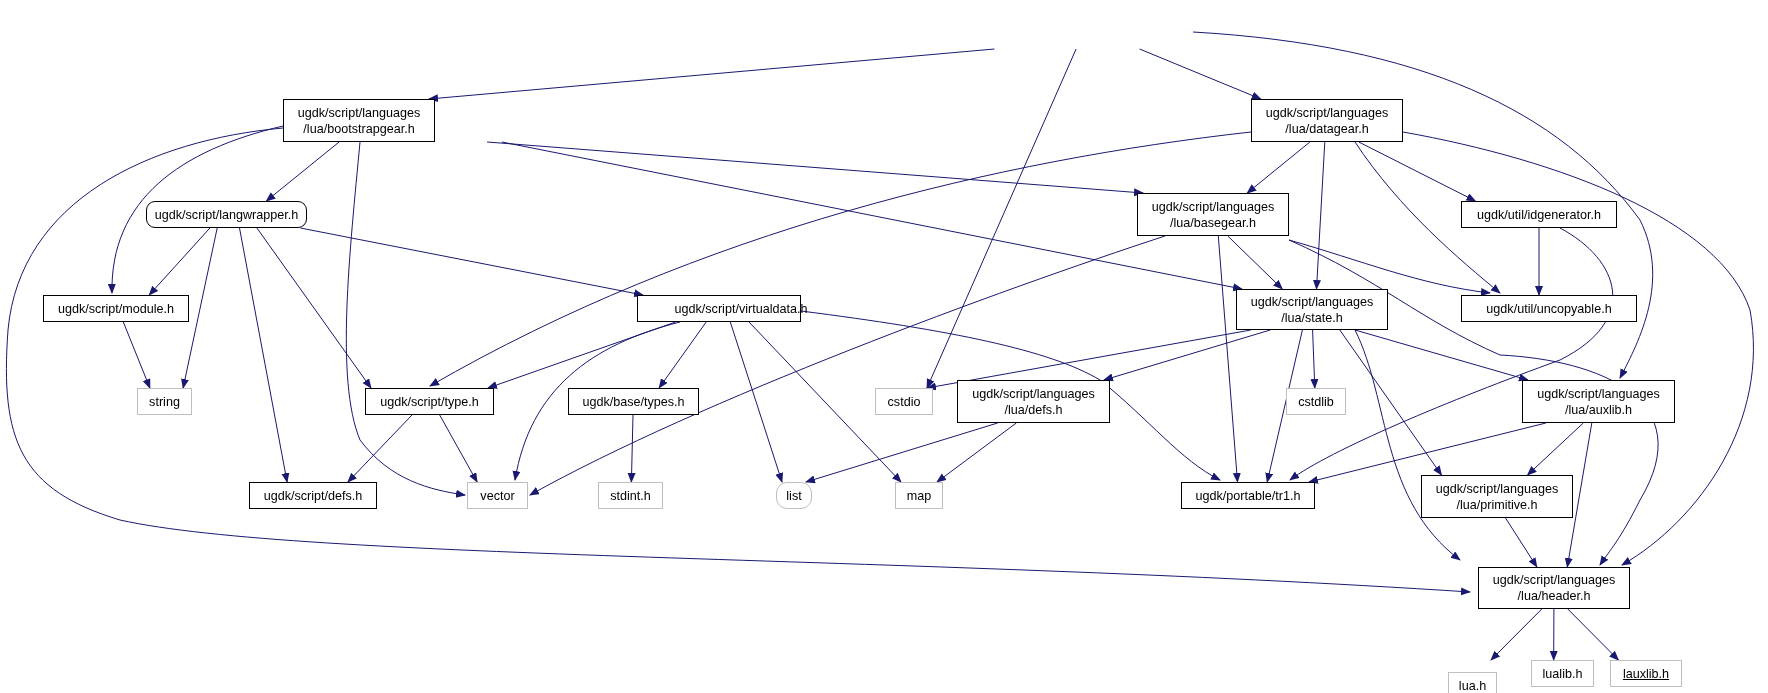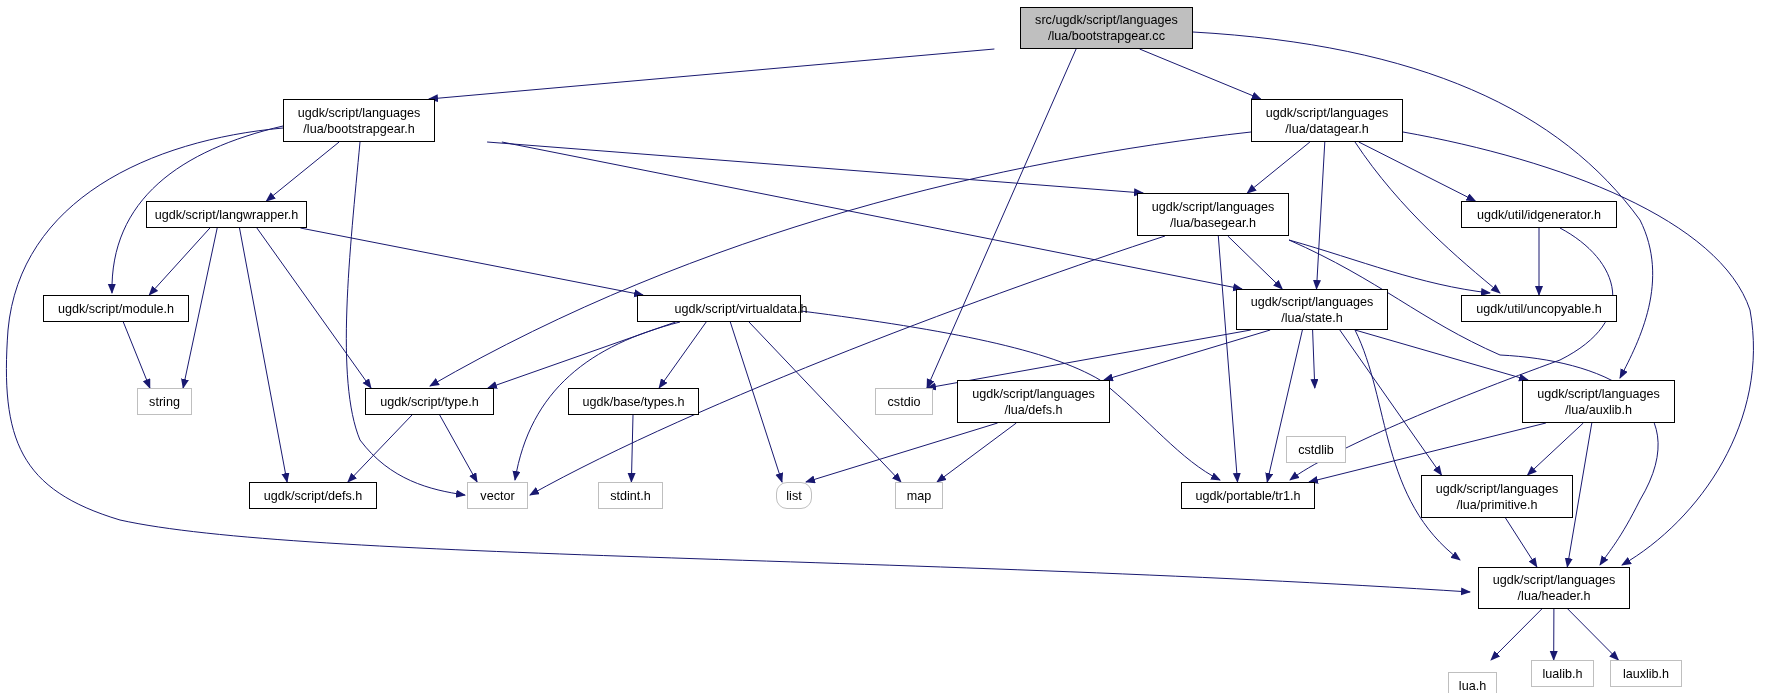--- a/index.html
+++ b/index.html
@@ -76,50 +76,48 @@
         <path d="M1545.9,423.0 L1309.0,482.0" fill="none" stroke="#191970" stroke-width="1" marker-end="url(#arrow)"></path>
         <path d="M1583.3,423.0 L1527.5,475.0" fill="none" stroke="#191970" stroke-width="1" marker-end="url(#arrow)"></path>
         <path d="M1591.8,423.0 L1567.3,567.0" fill="none" stroke="#191970" stroke-width="1" marker-end="url(#arrow)"></path>
         <path d="M1505.5,518.0 L1536.9,567.0" fill="none" stroke="#191970" stroke-width="1" marker-end="url(#arrow)"></path>
         <path d="M1541.8,609.0 L1491.0,660.0" fill="none" stroke="#191970" stroke-width="1" marker-end="url(#arrow)"></path>
         <path d="M1553.9,609.0 L1553.7,660.0" fill="none" stroke="#191970" stroke-width="1" marker-end="url(#arrow)"></path>
         <path d="M1567.8,609.0 L1618.4,660.0" fill="none" stroke="#191970" stroke-width="1" marker-end="url(#arrow)"></path>
       </g>
   </svg>
 
-  <div class="node root" style="left: 1020px; top: 7px; width: 173px; height: 42px;"><span class="lbl">src/ugdk/script/languages
-/lua/bootstrapgear.cc</span></div>
   <div class="node" style="left: 283px; top: 99px; width: 152px; height: 43px;"><span class="lbl">ugdk/script/languages
 /lua/bootstrapgear.h</span></div>
   <div class="node" style="left: 1251px; top: 99px; width: 152px; height: 43px;"><span class="lbl">ugdk/script/languages
 /lua/datagear.h</span></div>
-  <div class="node" style="left: 146px; top: 201px; width: 161px; height: 27px;"><span class="lbl">ugdk/script/langwrapper.h</span></div>
+  <div class="node" style="left: 146px; top: 201px; width: 161px; height: 27px; border-radius: 9px;"><span class="lbl">ugdk/script/langwrapper.h</span></div>
   <div class="node" style="left: 1137px; top: 193px; width: 152px; height: 43px;"><span class="lbl">ugdk/script/languages
 /lua/basegear.h</span></div>
   <div class="node" style="left: 1461px; top: 201px; width: 156px; height: 27px;"><span class="lbl">ugdk/util/idgenerator.h</span></div>
   <div class="node" style="left: 43px; top: 295px; width: 146px; height: 27px;"><span class="lbl">ugdk/script/module.h</span></div>
   <div class="node" style="left: 637px; top: 295px; width: 164px; height: 27px; padding-left: 44px;"><span class="lbl">ugdk/script/virtualdata.h</span></div>
   <div class="node" style="left: 1236px; top: 289px; width: 152px; height: 41px;"><span class="lbl">ugdk/script/languages
 /lua/state.h</span></div>
-  <div class="node" style="left: 1461px; top: 295px; width: 156px; height: 27px;"><span class="lbl">ugdk/util/uncopyable.h</span></div>
+  <div class="node" style="left: 1461px; top: 295px; width: 176px; height: 27px;"><span class="lbl">ugdk/util/uncopyable.h</span></div>
   <div class="node sys" style="left: 137px; top: 388px; width: 55px; height: 27px;"><span class="lbl">string</span></div>
   <div class="node" style="left: 365px; top: 388px; width: 129px; height: 27px;"><span class="lbl">ugdk/script/type.h</span></div>
   <div class="node" style="left: 568px; top: 388px; width: 131px; height: 27px;"><span class="lbl">ugdk/base/types.h</span></div>
   <div class="node sys" style="left: 875px; top: 388px; width: 58px; height: 27px;"><span class="lbl">cstdio</span></div>
   <div class="node" style="left: 957px; top: 380px; width: 153px; height: 43px;"><span class="lbl">ugdk/script/languages
 /lua/defs.h</span></div>
-  <div class="node sys" style="left: 1286px; top: 388px; width: 60px; height: 27px; margin-top: 48px;"><span class="lbl">cstdlib</span></div>
+  <div class="node sys" style="left: 1286px; top: 388px; width: 60px; height: 27px;"><span class="lbl">cstdlib</span></div>
   <div class="node" style="left: 1522px; top: 380px; width: 153px; height: 43px;"><span class="lbl">ugdk/script/languages
 /lua/auxlib.h</span></div>
   <div class="node" style="left: 249px; top: 482px; width: 128px; height: 27px;"><span class="lbl">ugdk/script/defs.h</span></div>
   <div class="node sys" style="left: 467px; top: 482px; width: 61px; height: 27px;"><span class="lbl">vector</span></div>
   <div class="node sys" style="left: 598px; top: 482px; width: 65px; height: 27px;"><span class="lbl">stdint.h</span></div>
   <div class="node sys" style="left: 776px; top: 482px; width: 36px; height: 27px; border-radius: 11px;"><span class="lbl">list</span></div>
   <div class="node sys" style="left: 895px; top: 482px; width: 48px; height: 27px;"><span class="lbl">map</span></div>
   <div class="node" style="left: 1181px; top: 482px; width: 134px; height: 27px;"><span class="lbl">ugdk/portable/tr1.h</span></div>
   <div class="node" style="left: 1421px; top: 475px; width: 152px; height: 43px;"><span class="lbl">ugdk/script/languages
 /lua/primitive.h</span></div>
   <div class="node" style="left: 1478px; top: 567px; width: 152px; height: 42px;"><span class="lbl">ugdk/script/languages
 /lua/header.h</span></div>
   <div class="node sys" style="left: 1448px; top: 672px; width: 49px; height: 27px;"><span class="lbl">lua.h</span></div>
   <div class="node sys" style="left: 1522px; top: 660px; width: 63px; height: 27px; margin-left: 9px;"><span class="lbl">lualib.h</span></div>
-  <div class="node sys" style="left: 1610px; top: 660px; width: 72px; height: 27px;"><span class="lbl">lauxlib.h</span></div>
+  <div class="node sys" style="left: 1610px; top: 660px; width: 72px; height: 27px; text-decoration: underline;"><span class="lbl">lauxlib.h</span></div>
 </div>
 
 </body></html>

